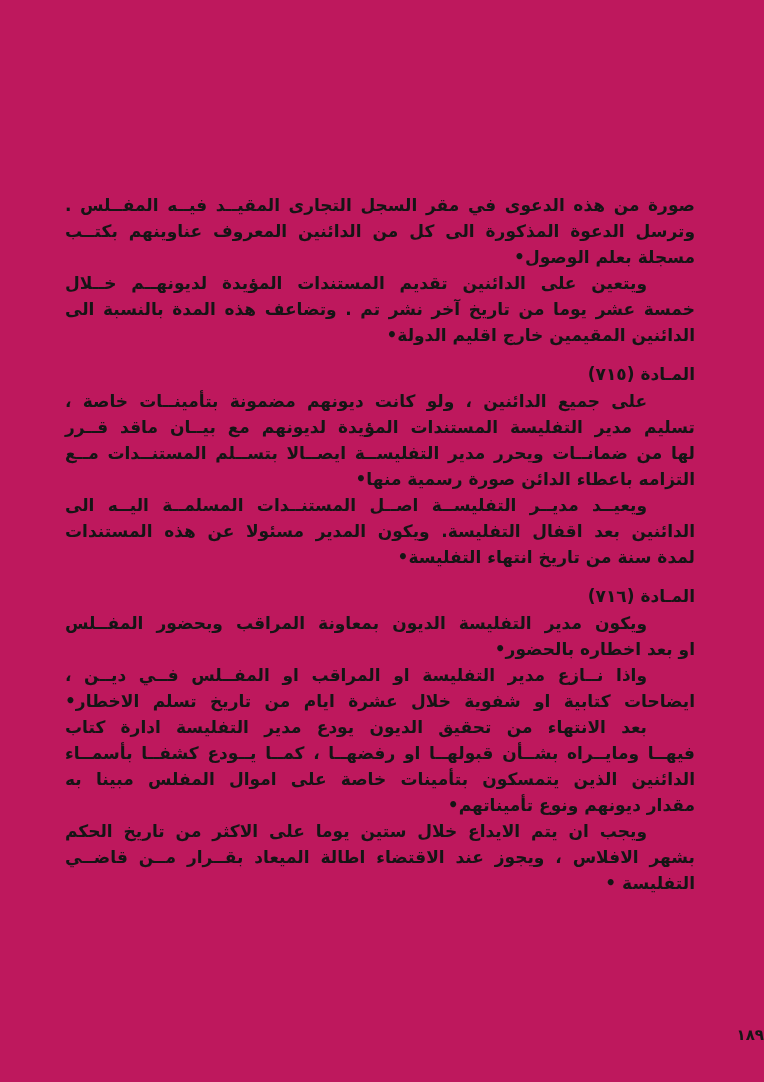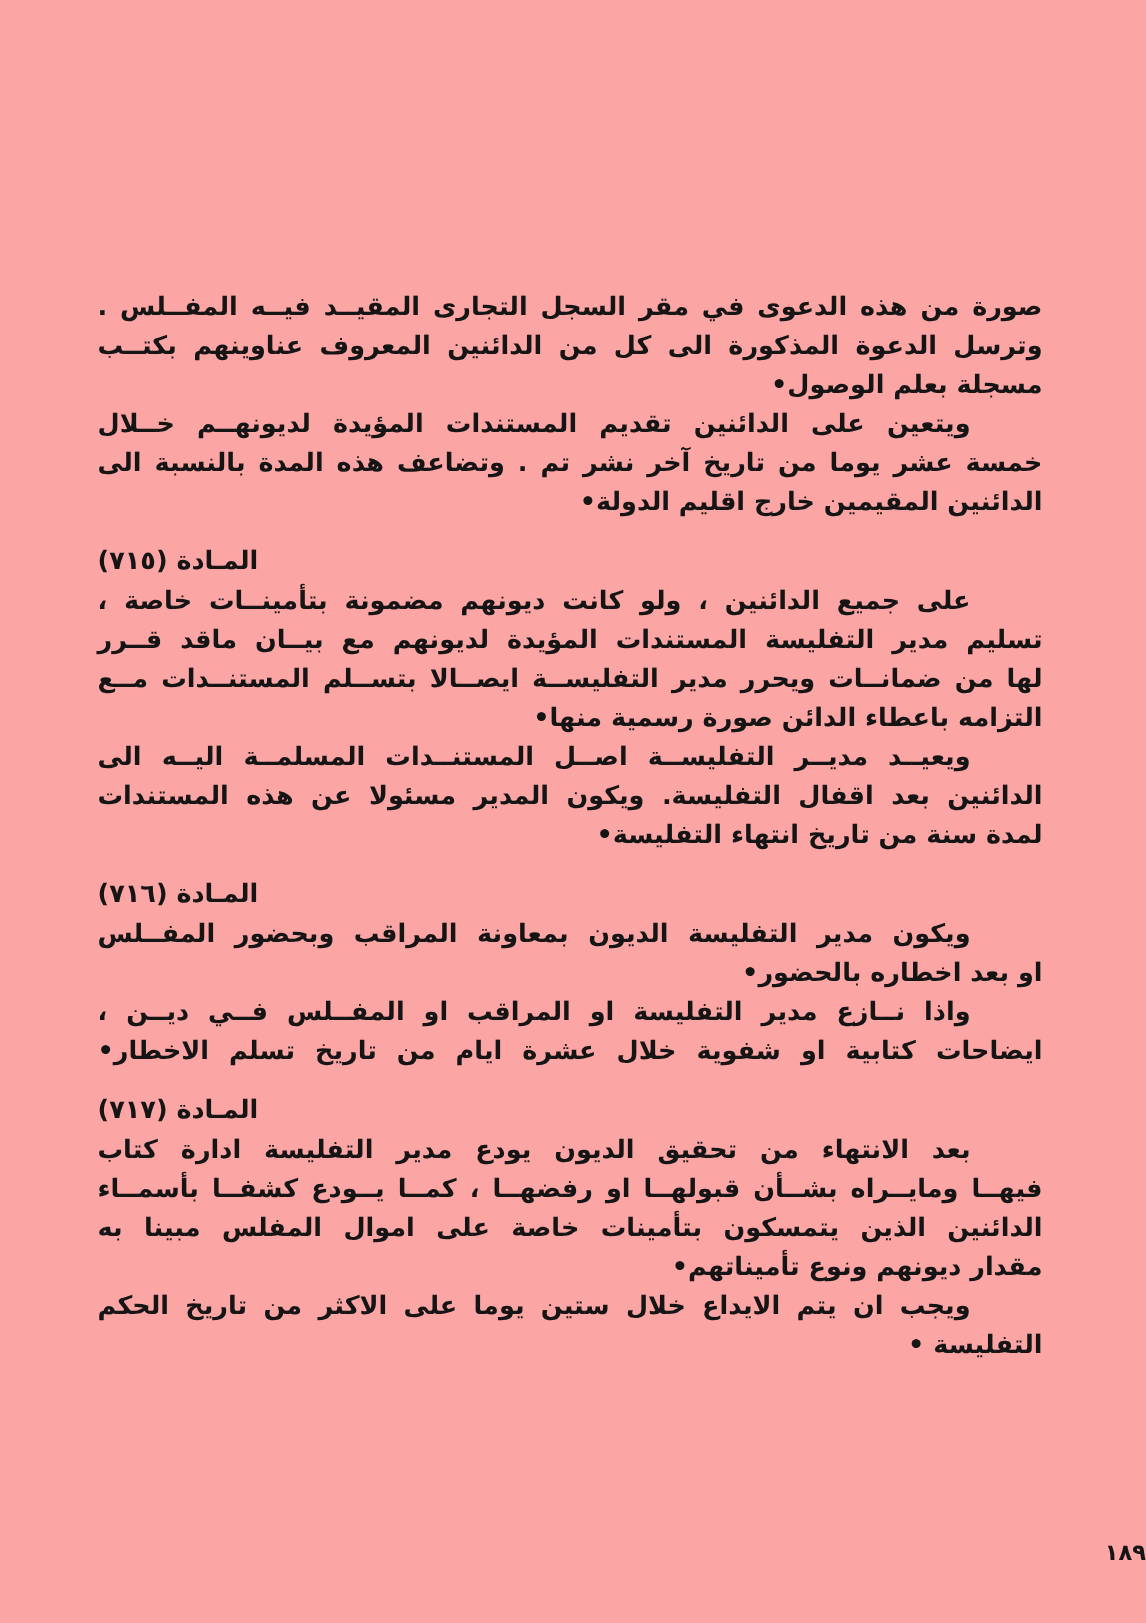--- a/index.html
+++ b/index.html
@@ -4,21 +4,21 @@
 <style>
   html, body {
     margin: 0;
     padding: 0;
     background: #ffffff;
   }
   .page {
     position: relative;
     width: 764px;
     height: 1082px;
-    background: #fca5a5;
+    background: #be185d;
     overflow: hidden;
     font-family: "DejaVu Sans", sans-serif;
     color: #151515;
   }
   .text-block {
     position: absolute;
     top: 192px;
     right: 69px;
     left: 65px;
     direction: rtl;
@@ -34,21 +34,21 @@
   }
   .line.right {
     text-align: center;
     text-align-last: right;
   }
   .line.indent {
     padding-right: 48px;
   }
   .heading {
     direction: rtl;
-    text-align: left;
+    text-align: right;
     font-size: 17px;
     font-weight: bold;
     line-height: 26px;
     margin-top: 13px;
     margin-bottom: 1px;
     letter-spacing: 0.2px;
   }
   .page-number {
     position: absolute;
     bottom: 38px;
@@ -88,26 +88,26 @@
       </div>
       <div class="heading">المـادة (٧١٦)</div>
       <div class="paragraph">
         <div class="line indent">ويكون مدير التفليسة الديون بمعاونة المراقب وبحضور المفــلس</div>
         <div class="line right">او بعد اخطاره بالحضور•</div>
       </div>
       <div class="paragraph">
         <div class="line indent">واذا نــازع مدير التفليسة او المراقب او المفــلس فــي ديــن ،</div>
         <div class="line">ايضاحات كتابية او شفوية خلال عشرة ايام من تاريخ تسلم الاخطار•</div>
       </div>
-      <div class="heading">المـادة (٧١٧)</div>
       <div class="paragraph">
         <div class="line indent">بعد الانتهاء من تحقيق الديون يودع مدير التفليسة ادارة كتاب</div>
         <div class="line">فيهــا ومايــراه بشــأن قبولهــا او رفضهــا ، كمــا يــودع كشفــا بأسمــاء</div>
         <div class="line">الدائنين الذين يتمسكون بتأمينات خاصة على اموال المفلس مبينا به</div>
         <div class="line right">مقدار ديونهم ونوع تأميناتهم•</div>
       </div>
       <div class="paragraph">
         <div class="line indent">ويجب ان يتم الايداع خلال ستين يوما على الاكثر من تاريخ الحكم</div>
+        <div class="line">بشهر الافلاس ، ويجوز عند الاقتضاء اطالة الميعاد بقــرار مــن قاضــي</div>
         <div class="line right">التفليسة •</div>
       </div>
     </main>
   <footer class="page-number">١٨٩</footer>
 </div>
 
 </body></html>

